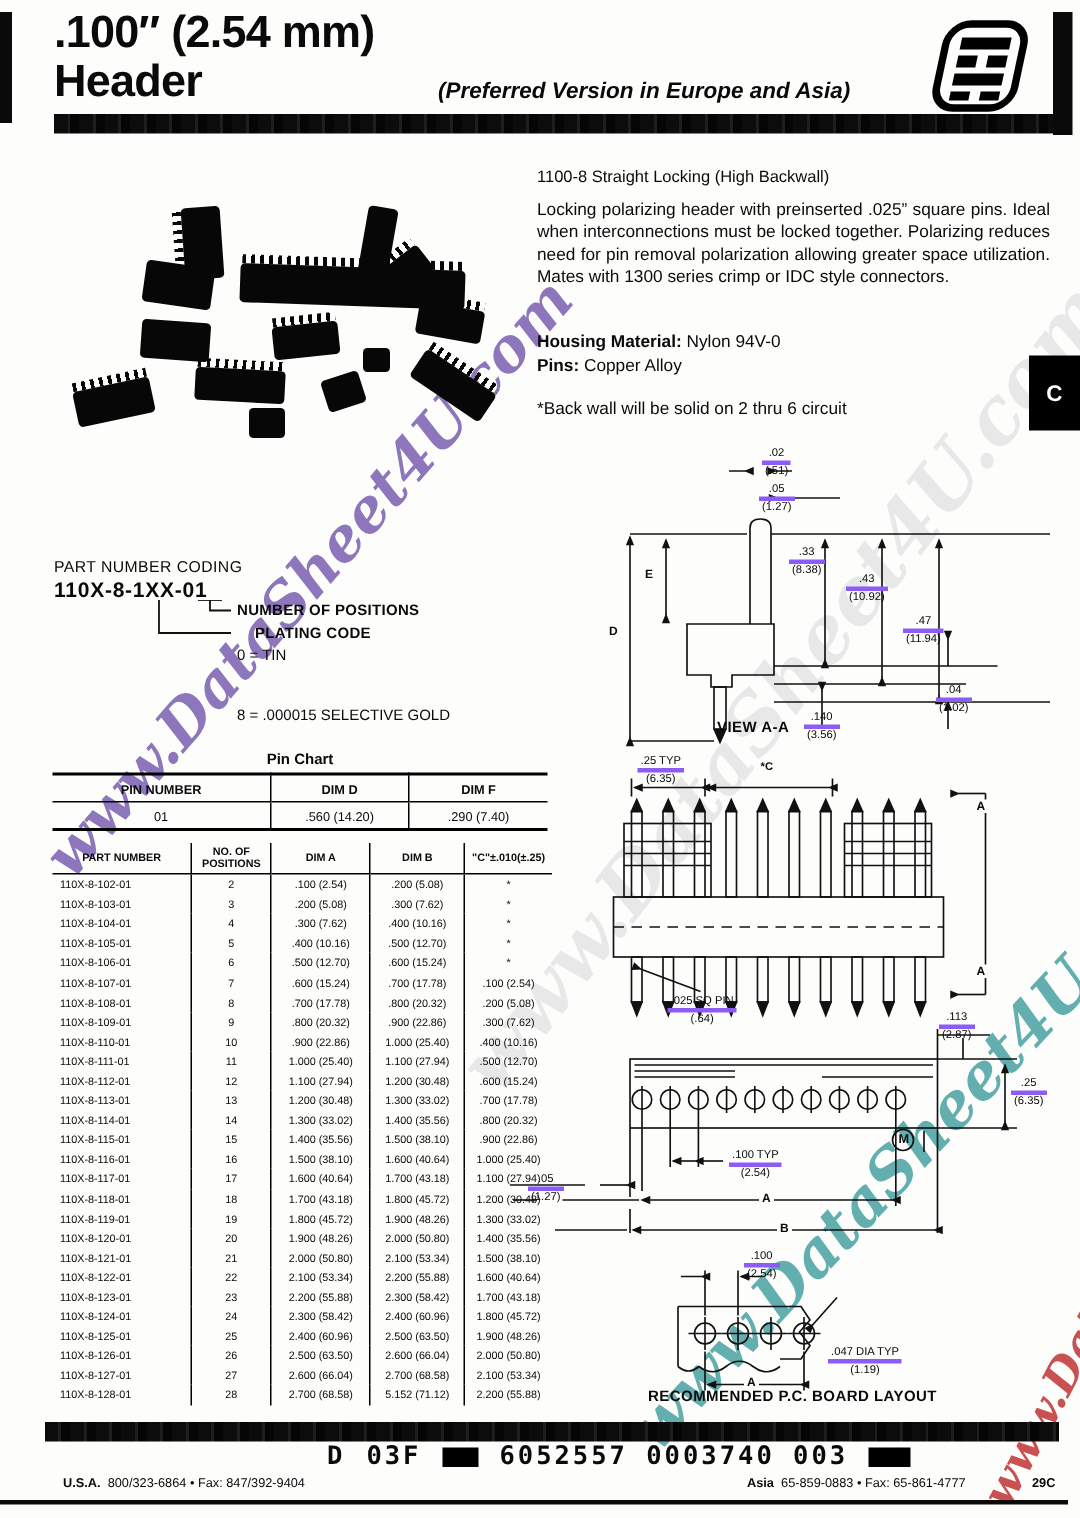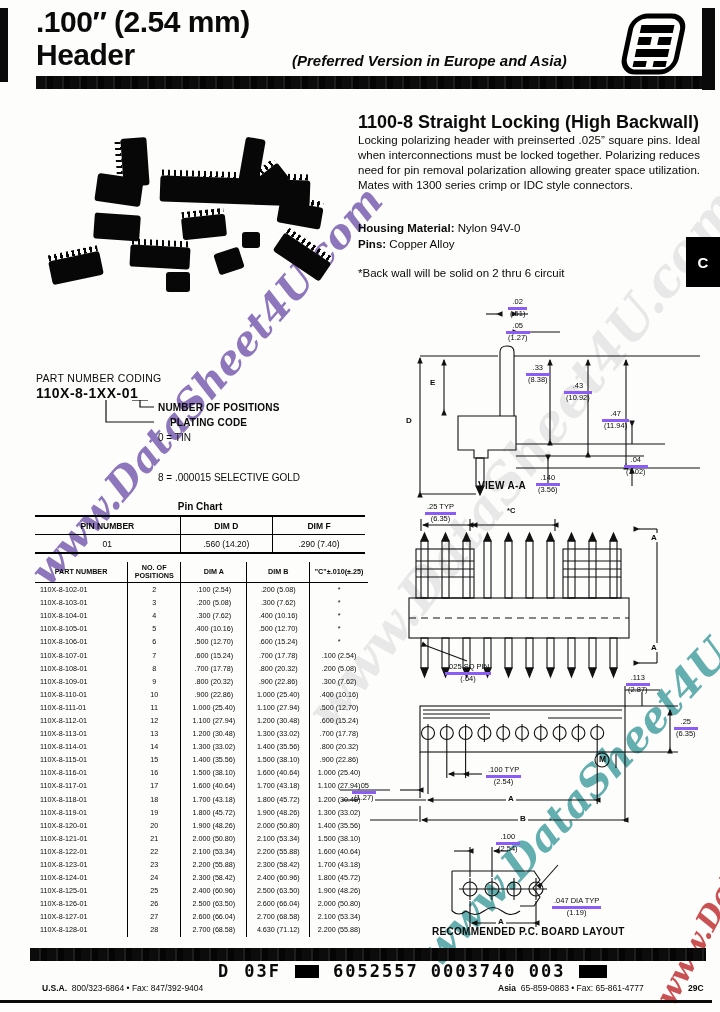--- a/index.html
+++ b/index.html
@@ -5,21 +5,21 @@
   html,body{margin:0;padding:0;background:#888;}
   #page{position:relative;width:720px;height:1012px;background:#fdfdfc;overflow:hidden;
         font-family:"Liberation Sans",sans-serif;color:#0a0a0a;}
   .abs{position:absolute;}
   
   .title{font-weight:700;font-size:30px;letter-spacing:-.5px;line-height:33px;}
   .subtitle{font-weight:700;font-style:italic;font-size:15px;}
   .bar-tex{background:repeating-linear-gradient(90deg,#0c0c0c 0 9px,#1e1e1e 9px 11px,#050505 11px 17px);}
   .blackblk{background:#0a0a0a;}
   
-  .desc-h{font-weight:700;font-size:18px;}
+  .desc-h{font-weight:400;font-size:11px;}
   .desc-b{font-size:11.5px;line-height:15px;text-align:justify;}
   .lbl-b{font-weight:700;}
   .ctab{background:#000;color:#fff;font-weight:700;font-size:15px;display:flex;align-items:center;justify-content:center;}
   
   .cod-t{font-size:10.5px;letter-spacing:.3px;}
   .cod-p{font-size:14px;font-weight:700;letter-spacing:.5px;}
   .cod-c{font-size:10px;font-weight:700;letter-spacing:.2px;}
   .cod-v{font-size:10px;}
   
   table{border-collapse:collapse;}
@@ -517,21 +517,21 @@
           <td>110X-8-127-01</td>
           <td>27</td>
           <td>2.600 (66.04)</td>
           <td>2.700 (68.58)</td>
           <td>2.100 (53.34)</td>
         </tr>
         <tr>
           <td>110X-8-128-01</td>
           <td>28</td>
           <td>2.700 (68.58)</td>
-          <td>4.630 (71.12)</td>
+          <td>5.152 (71.12)</td>
           <td>2.200 (55.88)</td>
         </tr>
       </tbody>
   </table>
 
   <div class="abs" style="left:330px;top:678px;width:390px;height:160px;">
     <svg width="390" height="160" viewBox="0 0 390 160" fill="none" stroke="#111" stroke-width="1.1">
       <defs>
           <marker id="ar3" markerWidth="7" markerHeight="7" refX="1" refY="2.5" orient="auto">
             <path d="M0,2.5 L6,0 L6,5 z" fill="#111" stroke="none"></path>

